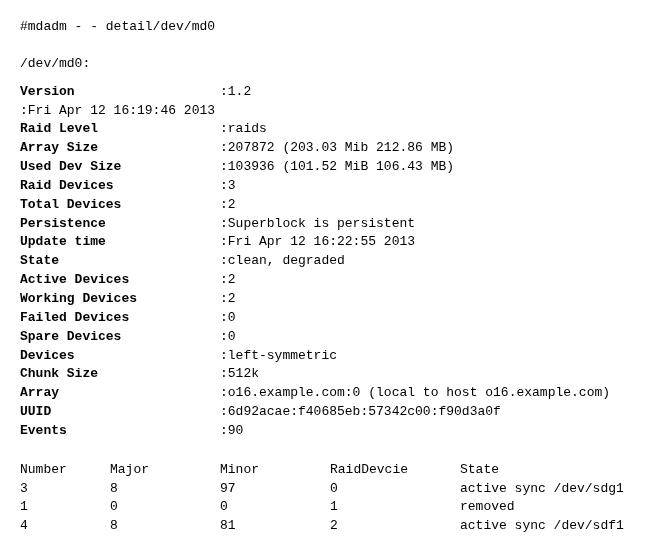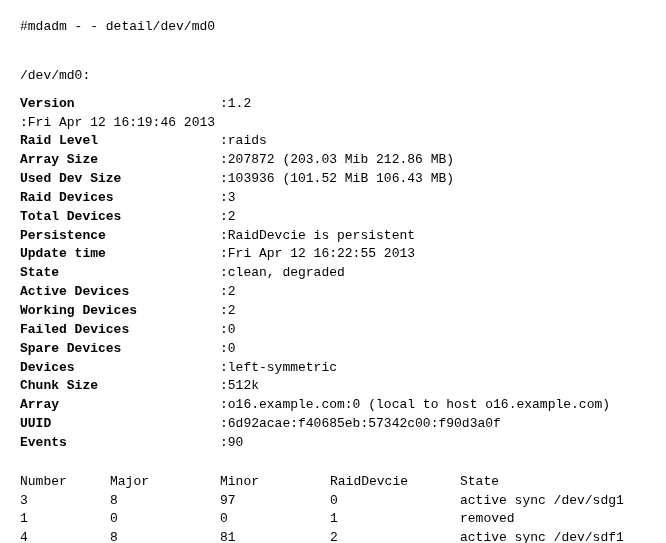--- a/index.html
+++ b/index.html
@@ -6,21 +6,21 @@
     margin: 0;
     padding: 18px 20px;
     font-family: "Courier New", Courier, monospace;
     font-size: 13px;
     line-height: 1.45;
     color: #000;
     background: #fff;
     width: 666px;
     box-sizing: border-box;
   }
-  .cmd { margin-bottom: 30px; }
+  .cmd { margin-bottom: 18px; }
   .dev { margin-bottom: 9px; }
   .fields { }
   .row { display: flex; }
   .row .label { width: 200px; white-space: pre; font-weight: bold; }   
   .row .val   { white-space: pre; }
   .spacer { height: 18px; }
   .table-head, .table-row {
     display: grid;
     grid-template-columns: 90px 110px 110px 130px 1fr;
   }
@@ -57,21 +57,21 @@
   <div class="row">
     <span class="label">Raid Devices</span>
     <span class="val">:3</span>
   </div>
   <div class="row">
     <span class="label">Total Devices</span>
     <span class="val">:2</span>
   </div>
   <div class="row">
     <span class="label">Persistence</span>
-    <span class="val">:RaidDevcie is persistent</span>
+    <span class="val">:Superblock is persistent</span>
   </div>
   <div class="row">
     <span class="label">Update time</span>
     <span class="val">:Fri Apr 12 16:22:55 2013</span>
   </div>
   <div class="row">
     <span class="label">State</span>
     <span class="val">:clean, degraded</span>
   </div>
   <div class="row">

